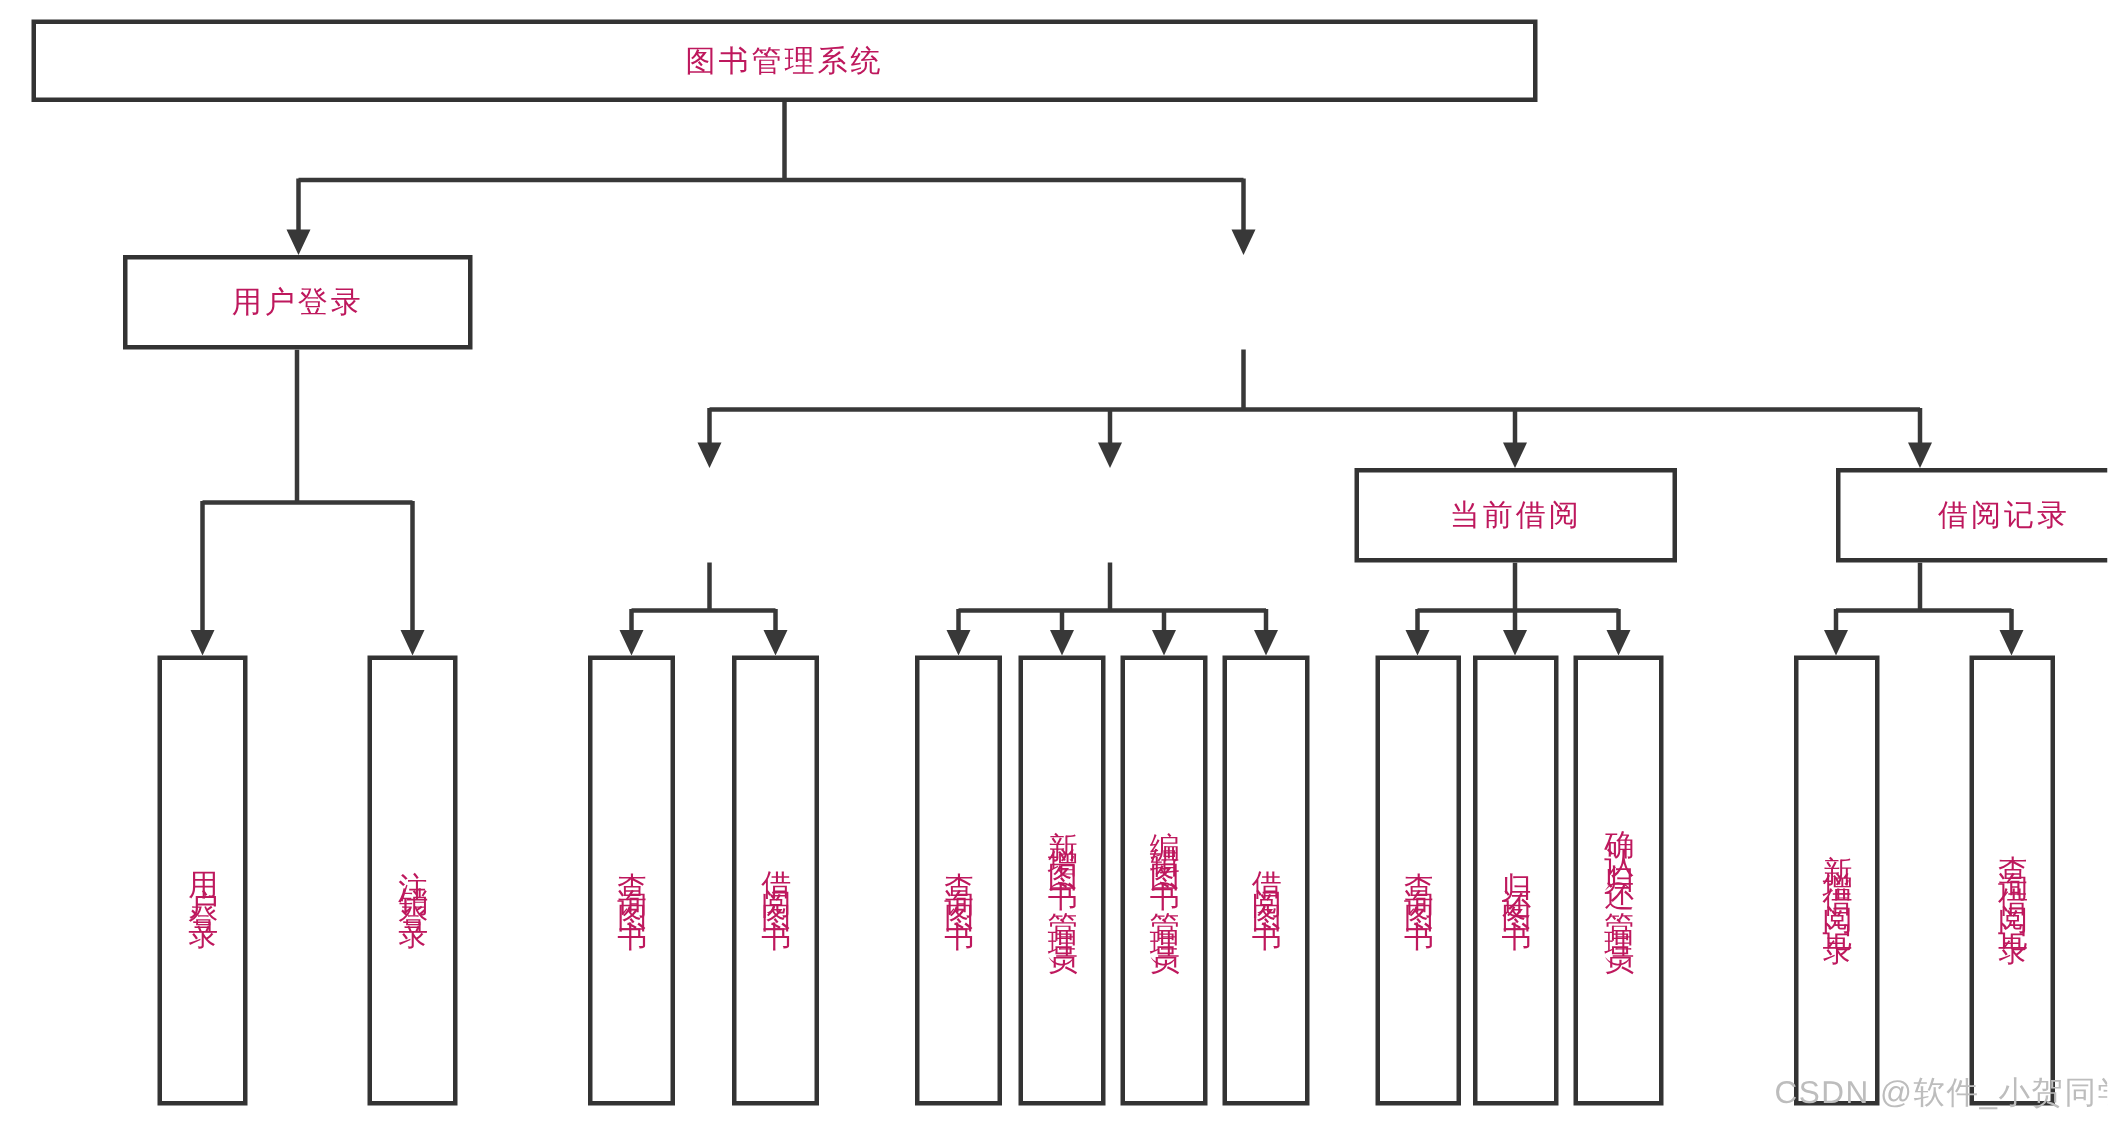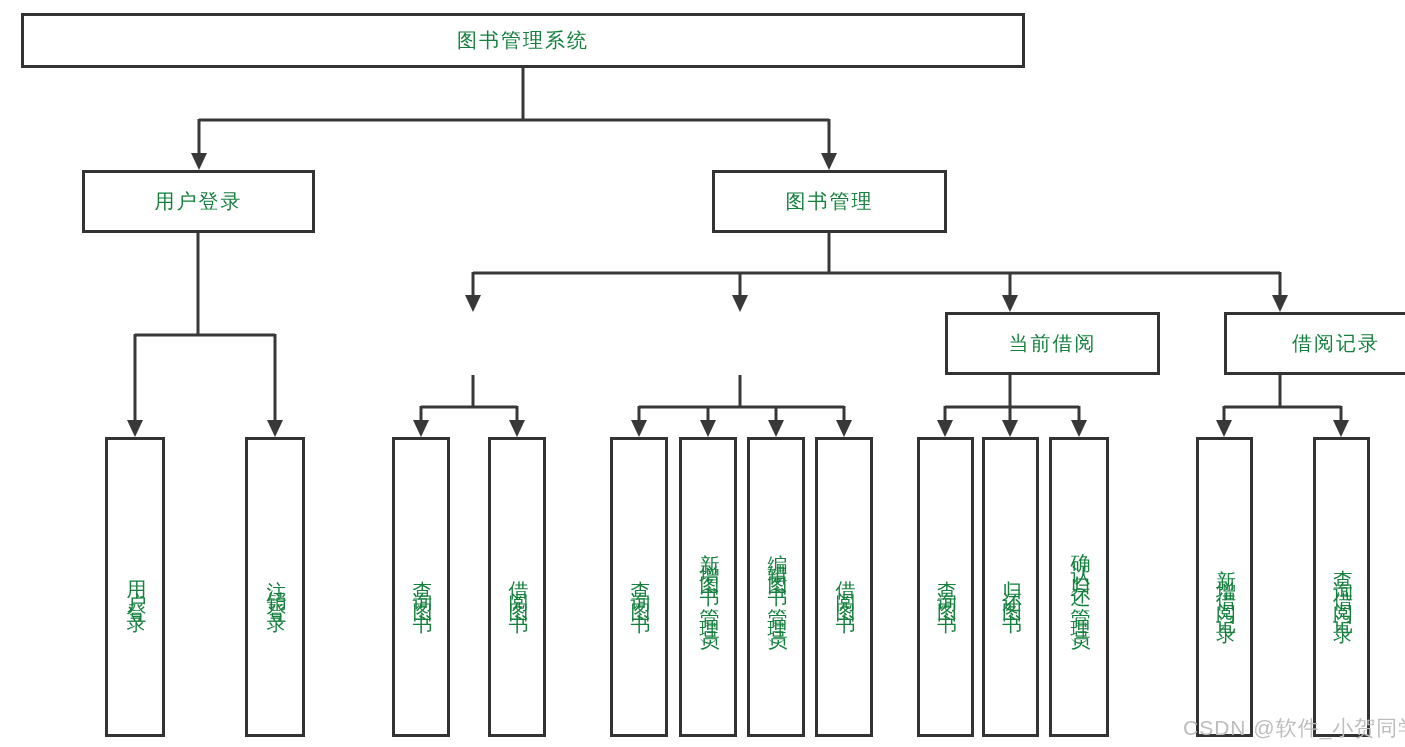--- a/index.html
+++ b/index.html
@@ -28,24 +28,23 @@
     border: 3px solid #333333;
     background: #ffffff;
     display: flex;
     align-items: center;
     justify-content: center;
     color: #3a3a3a;
     z-index: 2;
   }
   .node .lbl {
     font-size: 20px;
-    color: #15803d;
+    color: #be185d;
     letter-spacing: 2px;
     white-space: nowrap;
-    font-family: Liberation Mono, monospace;
   }
   .node.leafnode .lbl {
     writing-mode: vertical-rl;
     letter-spacing: 11px;
     white-space: normal;
     line-height: 1;
     font-size: 20px;
   }
   .watermark {
     position: absolute;
@@ -139,25 +138,22 @@
     </g>
   </svg>
 
   <div class="node" style="left:21px; top:13px; width:1004px; height:55px;">
     <span class="lbl">图书管理系统</span>
   </div>
 
   <div class="node" style="left:82px; top:170px; width:233px; height:63px;">
     <span class="lbl">用户登录</span>
   </div>
-  <div class="node" style="left:712px; top:170px; width:235px; height:63px;">
-    <span class="lbl">图书管理</span>
-  </div>
-
-  <div class="node" style="left:945px; top:312px; width:215px; height:63px;">
+
+  <div class="node" style="left:903px; top:312px; width:215px; height:63px;">
     <span class="lbl">当前借阅</span>
   </div>
   <div class="node" style="left:1224px; top:312px; width:224px; height:63px;">
     <span class="lbl">借阅记录</span>
   </div>
 
   <div class="node leafnode" style="left:105px; top:437px; width:60px; height:300px;">
     <span class="lbl">用户登录</span>
   </div>
   <div class="node leafnode" style="left:245px; top:437px; width:60px; height:300px;">

